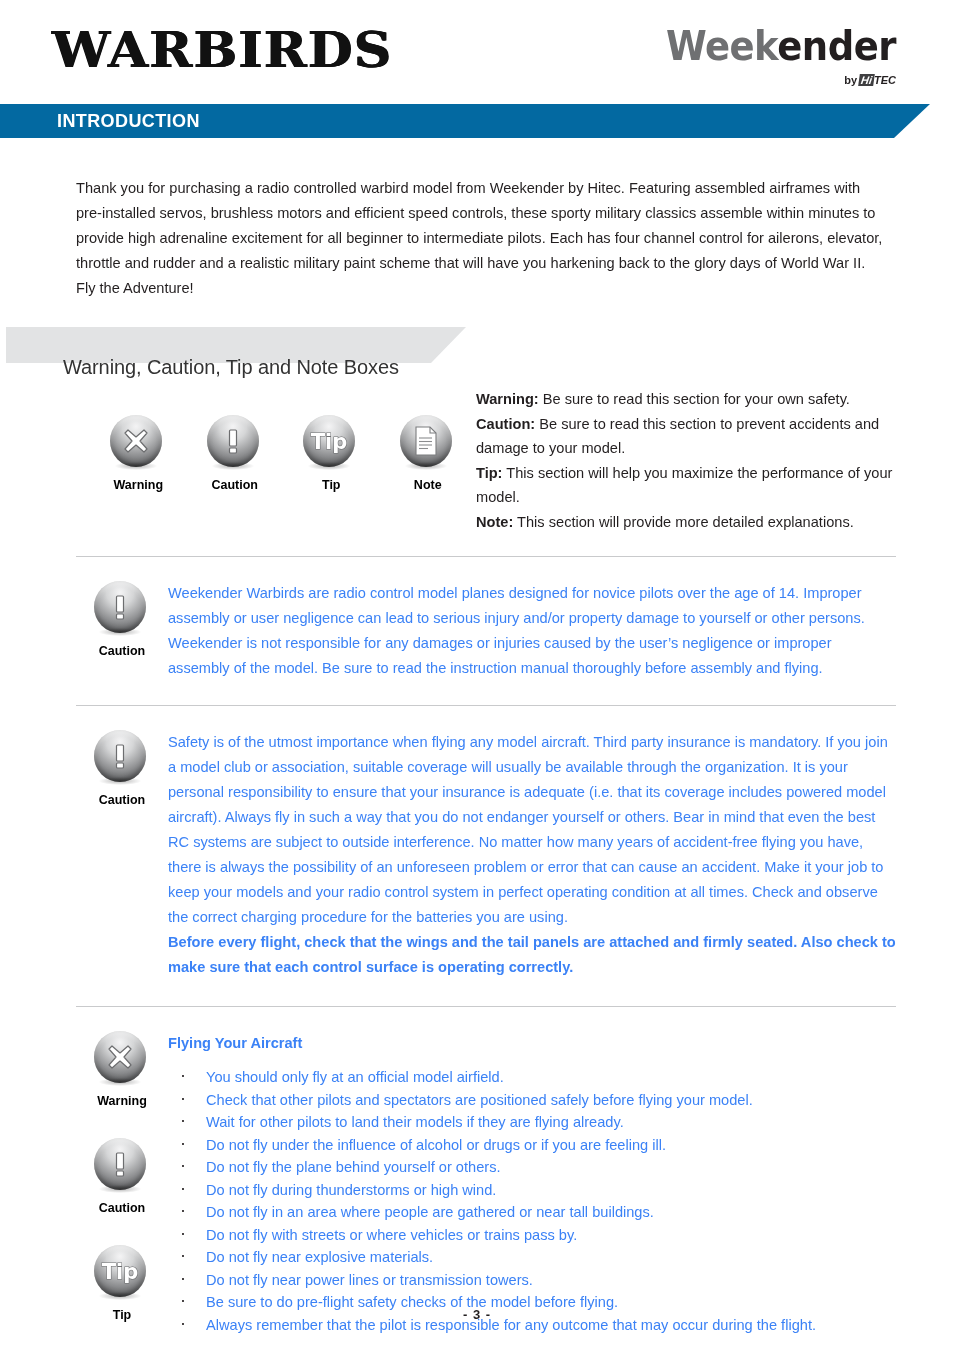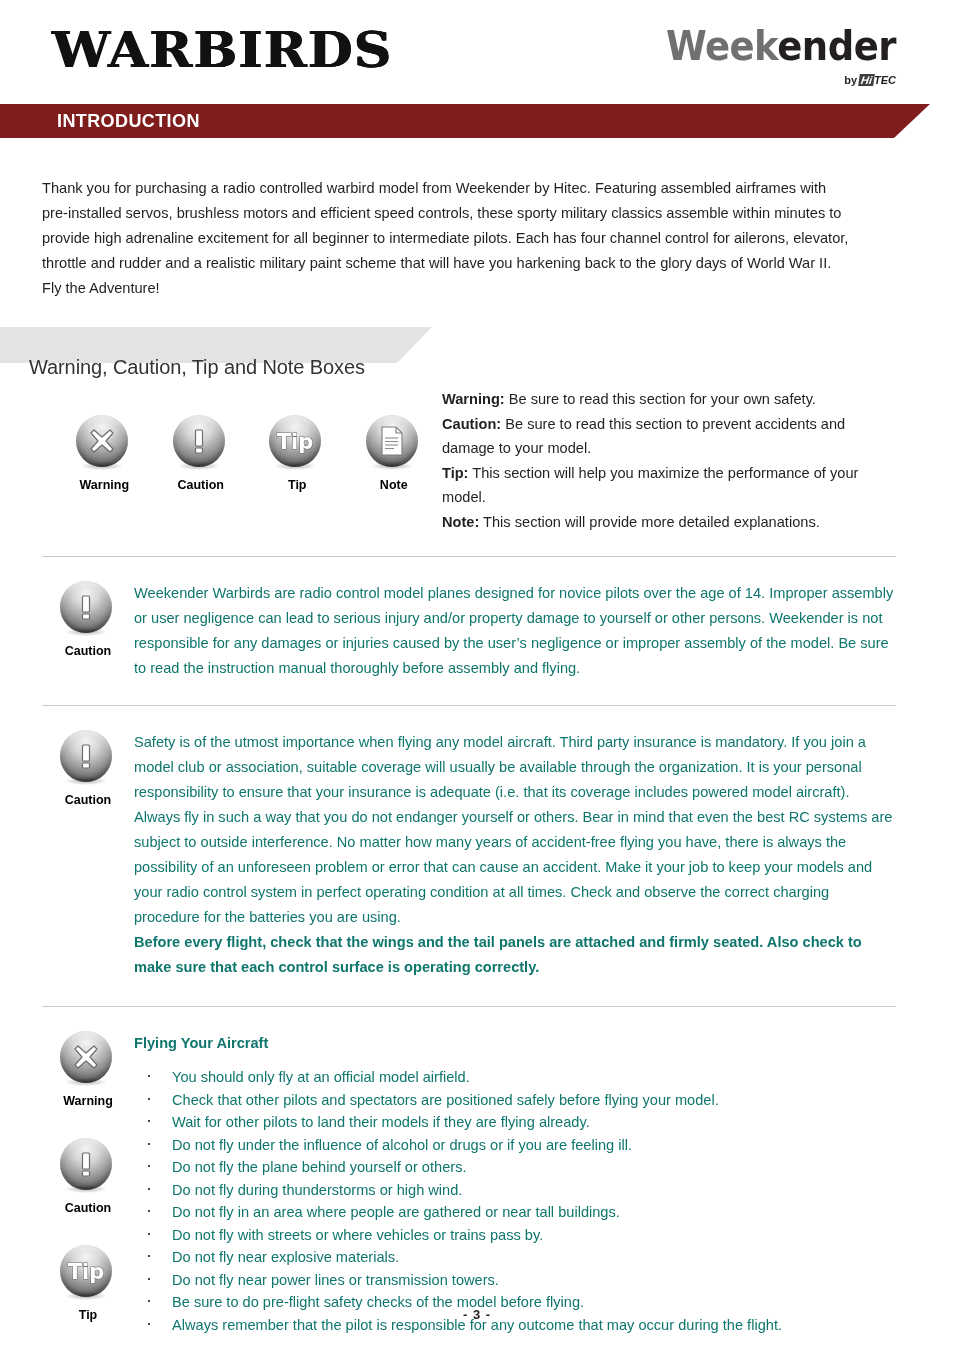--- a/index.html
+++ b/index.html
@@ -77,39 +77,39 @@
     font-weight: bold;
     font-size: 11px;
     color: #231f20;
   }
 
   
   .title-bar {
     position: relative;
     width: 930px;
     height: 34px;
-    background: #7f1d1d;
+    background: #0369a1;
     -webkit-clip-path: polygon(0 0, 930px 0, 894px 34px, 0 34px);
     clip-path: polygon(0 0, 930px 0, 894px 34px, 0 34px);
     margin: 0;
   }
   .title-bar-label {
     position: absolute;
     left: 57px;
     top: 7px;
     color: #ffffff;
     font-weight: bold;
     font-size: 18px;
     letter-spacing: 0.4px;
     font-family: "Liberation Sans", sans-serif;
   }
 
   
   .content {
-    padding: 0 58px 0 42px;
+    padding: 0 58px 0 76px;
   }
   .intro-text {
     margin-top: 38px;
     font-size: 14.6px;
     line-height: 25px;
     color: #231f20;
     max-width: 810px;
     text-align: left;
   }
 
@@ -226,21 +226,21 @@
     padding-top: 2px;
     text-align: center;
   }
   .note-icon-group + .note-icon-group { margin-top: 30px; }
   .note-body {
     flex: 1;
     padding-left: 0px;
     padding-top: 2px;
     font-size: 14.6px;
     line-height: 25px;
-    color: #0f766e;
+    color: #3b82f6;
   }
   .note-body p { margin: 0; }
   .note-body .bold { font-weight: bold; }
 
   .block-gap-top { margin-top: 22px; }
 
   
   .sub-head {
     font-weight: bold;
     font-size: 14.6px;

